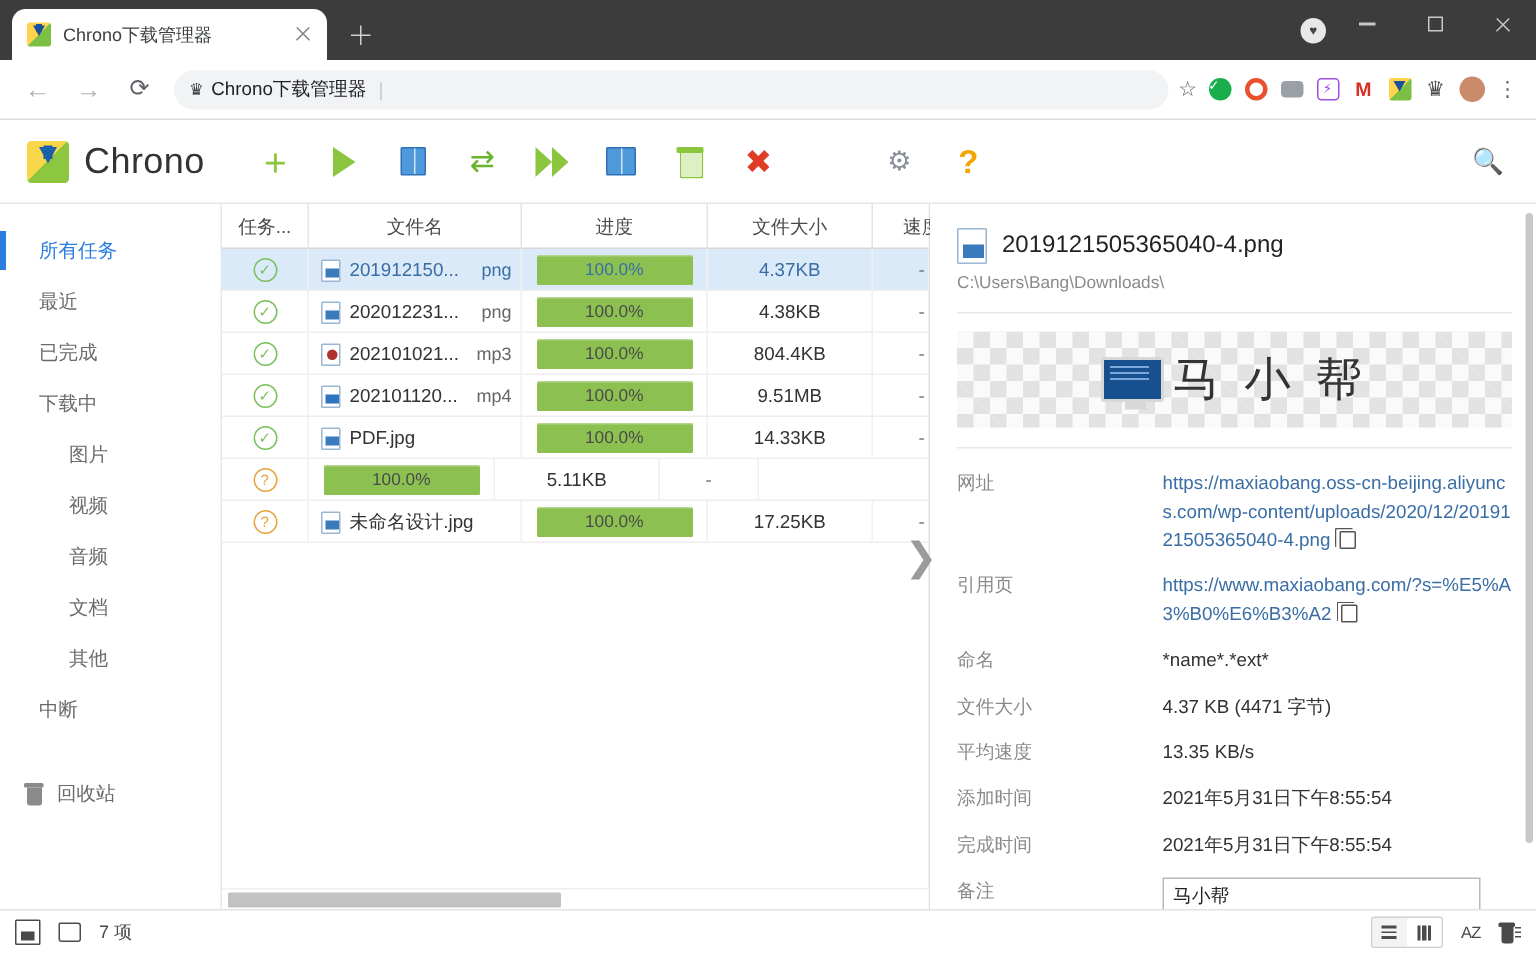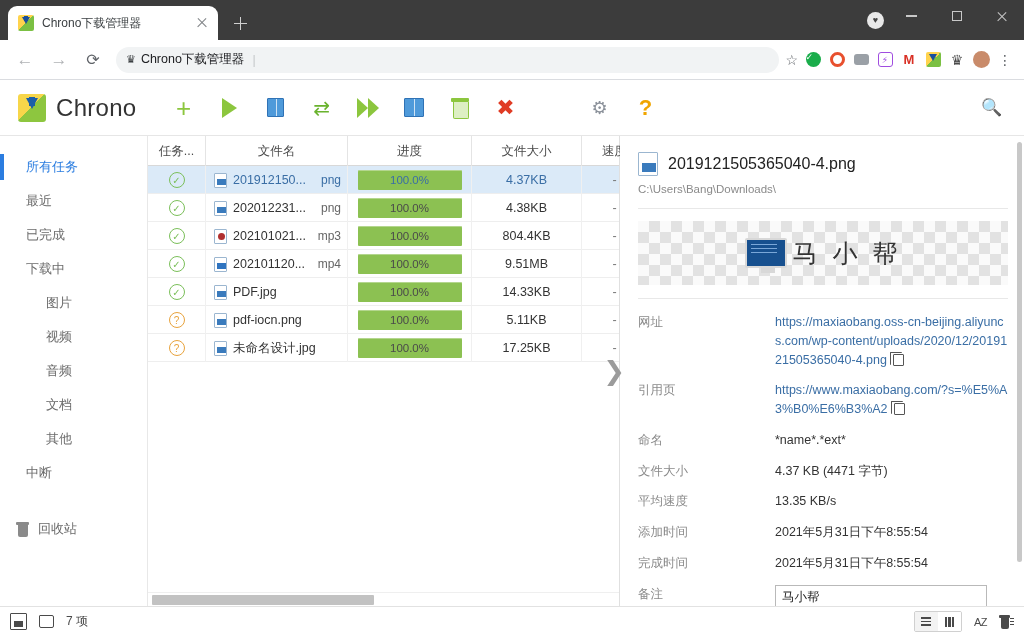--- a/index.html
+++ b/index.html
@@ -251,21 +251,21 @@
       linear-gradient(45deg,#e2e2e2 25%,transparent 25%,transparent 75%,#e2e2e2 75%);
     background-size: 22px 22px;
     background-position: 0 0, 11px 11px;
     background-color: #fafafa;
   }
   .pv-inner { display:flex; align-items:center; gap:6px; }
   .pv-monitor { width:42px;height:30px;background:#17508f;border:2px solid #d8d8d8;border-radius:2px; position:relative;}
   .pv-monitor::after{content:"";position:absolute;left:14px;bottom:-7px;width:14px;height:5px;background:#d8d8d8;}
   .pv-lines { position:absolute; left:4px; top:4px; width:26px; height:12px;
               background: repeating-linear-gradient(#7aa7d8 0 1.5px, transparent 1.5px 4px); }
-  .pv-text { font-size: 25px; color:#333; letter-spacing:4px; }
+  .pv-text { font-size: 31px; color:#333; letter-spacing:4px; }
 
   .d-rows { margin-top: 14px; }
   .d-row { display:flex; margin-bottom: 12px; align-items: flex-start; gap: 41px; }
   .d-label { width: 96px; flex:0 0 96px; font-size:12.5px; color:#8a8a8a; padding-top:1px; }
   .d-value { font-size:12.5px; color:#333; word-break: break-all; line-height:1.5; }
   .d-value.link { color:#3a6ea5; cursor:pointer; }
   .copy-icon {
     display:inline-block; width:11px; height:12px; border:1.3px solid #555;
     border-radius:1px; position:relative; margin-left:6px; vertical-align:-2px; cursor:pointer;
   }
@@ -553,25 +553,20 @@
           <div class="td c-size">
               <span class="size-val">14.33KB</span>
             </div>
           <div class="td c-speed">-</div>
         </div>
 
         <div class="trow">
           <div class="td c-status">
               <span class="status-dot q">?</span>
             </div>
-          <div class="td c-name">
-            <span class="fileicon"></span>
-            <span class="fname">pdf-iocn.png</span>
-            <span class="fext"></span>
-          </div>
           <div class="td c-prog">
               <div class="bar">100.0%</div>
             </div>
           <div class="td c-size">
               <span class="size-val">5.11KB</span>
             </div>
           <div class="td c-speed">-</div>
         </div>
 
         <div class="trow">

